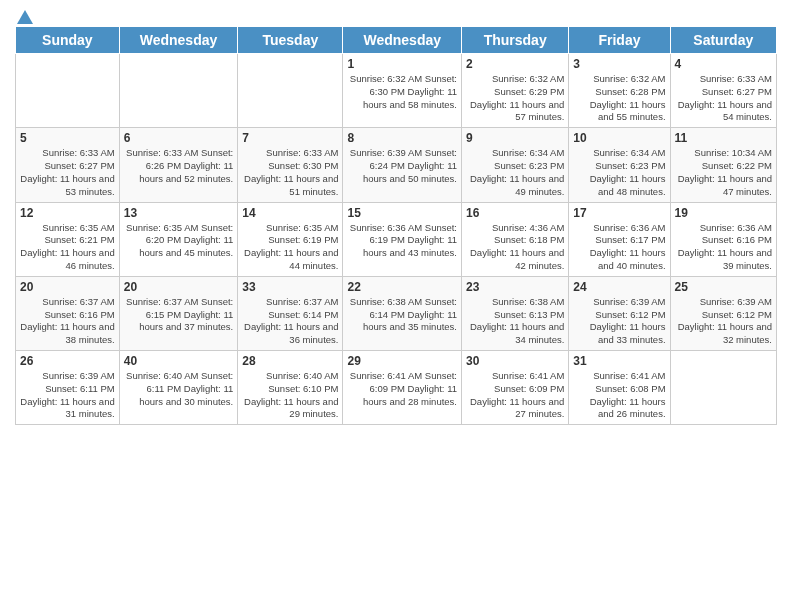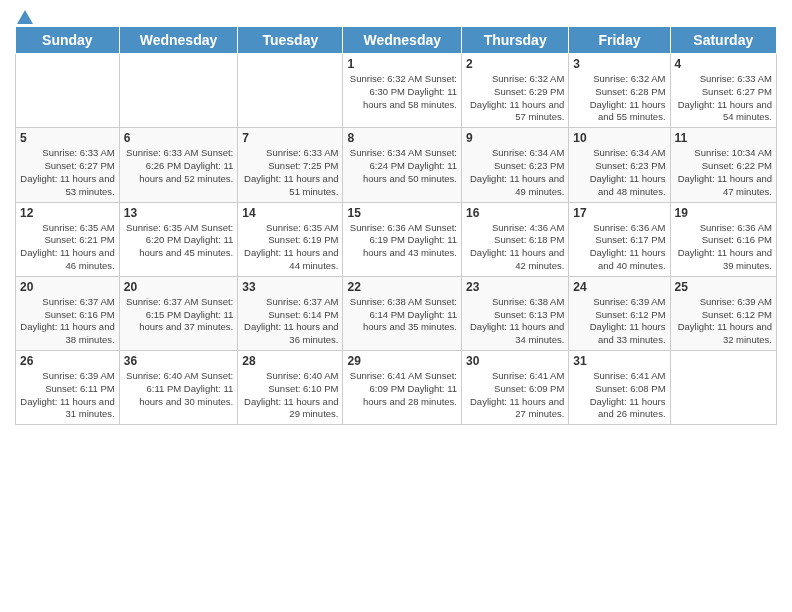--- a/index.html
+++ b/index.html
@@ -171,26 +171,26 @@
           </td>
           <td>
             <span class="day-number">6</span>
             <div class="day-info">Sunrise: 6:33 AM
 Sunset: 6:26 PM
 Daylight: 11 hours and 52 minutes.</div>
           </td>
           <td>
             <span class="day-number">7</span>
             <div class="day-info">Sunrise: 6:33 AM
-Sunset: 7:25 PM
+Sunset: 6:30 PM
 Daylight: 11 hours and 51 minutes.</div>
           </td>
           <td>
             <span class="day-number">8</span>
-            <div class="day-info">Sunrise: 6:34 AM
+            <div class="day-info">Sunrise: 6:39 AM
 Sunset: 6:24 PM
 Daylight: 11 hours and 50 minutes.</div>
           </td>
           <td>
             <span class="day-number">9</span>
             <div class="day-info">Sunrise: 6:34 AM
 Sunset: 6:23 PM
 Daylight: 11 hours and 49 minutes.</div>
           </td>
           <td>
@@ -295,21 +295,21 @@
           </td>
         </tr>
         <tr>
           <td>
             <span class="day-number">26</span>
             <div class="day-info">Sunrise: 6:39 AM
 Sunset: 6:11 PM
 Daylight: 11 hours and 31 minutes.</div>
           </td>
           <td>
-            <span class="day-number">36</span>
+            <span class="day-number">40</span>
             <div class="day-info">Sunrise: 6:40 AM
 Sunset: 6:11 PM
 Daylight: 11 hours and 30 minutes.</div>
           </td>
           <td>
             <span class="day-number">28</span>
             <div class="day-info">Sunrise: 6:40 AM
 Sunset: 6:10 PM
 Daylight: 11 hours and 29 minutes.</div>
           </td>

